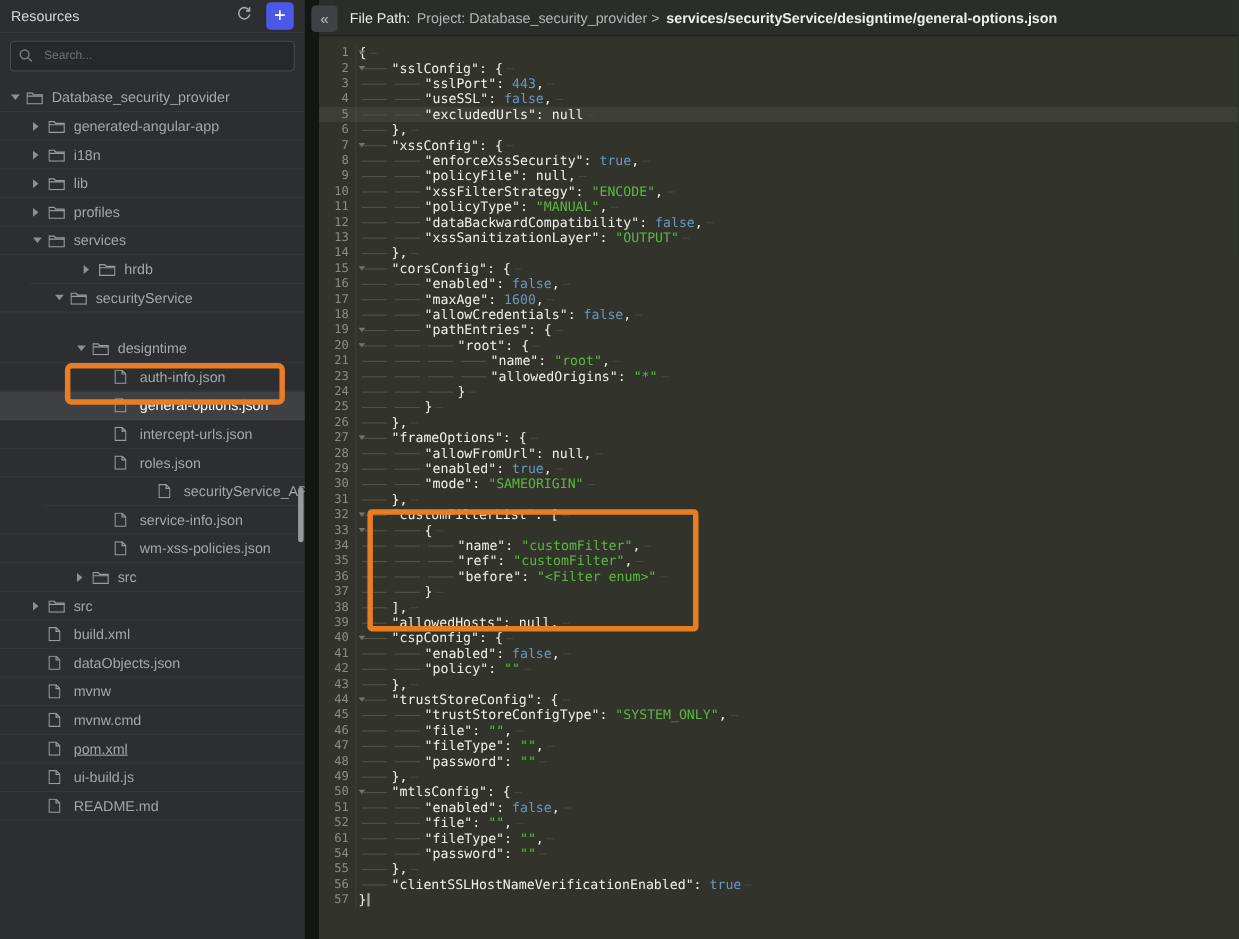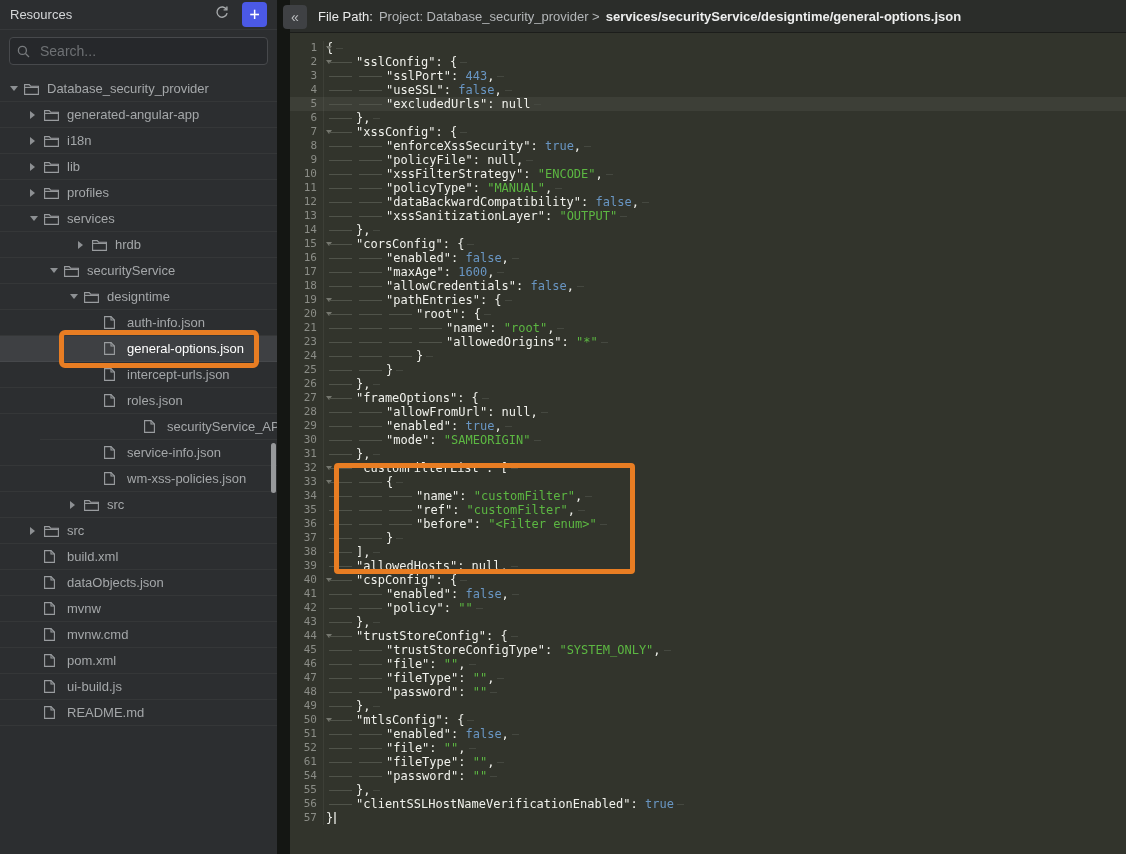--- a/index.html
+++ b/index.html
@@ -7,21 +7,21 @@
   body { display:flex; background:#2c2e30; font-family:"Liberation Sans", sans-serif; }
 
   
   .sidebar { width:277px; flex:none; background:#2c2e30; position:relative; display:flex; flex-direction:column; }
   .sb-header { height:30px; display:flex; align-items:center; padding:0 10px; border-bottom:1px solid rgba(255,255,255,0.05); }
   .sb-title { font-size:13px; color:#d5d7d9; }
   .sb-actions { margin-left:auto; display:flex; align-items:center; gap:9px; }
   .icon-btn { width:22px; height:22px; display:flex; align-items:center; justify-content:center; cursor:pointer; background:none; border:none; }
   .add-btn { width:25px; height:25px; border-radius:4px; background:#4b59e6; color:#fff; font-size:17px; line-height:1; display:flex; align-items:center; justify-content:center; border:none; cursor:pointer; font-family:"DejaVu Sans Mono", monospace; }
   .search-wrap { padding:7px 9px 11px; position:relative; }
-  .search-input { width:100%; height:28px; background:#26282b; border:1px solid #47494c; border-radius:4px; color:#c6c8ca; font-size:14px; padding:0 8px 0 30px; outline:none; }
+  .search-input { width:100%; height:28px; background:#26282b; border:1px solid #47494c; border-radius:4px; color:#c6c8ca; font-size:11px; padding:0 8px 0 30px; outline:none; }
   .search-input::placeholder { color:#6e7174; }
   .search-icon { position:absolute; left:17px; top:14px; pointer-events:none; }
   .tree { flex:1; overflow:hidden; font-size:13px; color:#a4a7a9; }
   .tree-row { height:26px; display:flex; align-items:center; border-bottom:1px solid rgba(255,255,255,0.045); cursor:pointer; white-space:nowrap; }
   .tree-row.selected { background:#3e4043; color:#ffffff; }
   .caret { width:14px; flex:none; display:flex; align-items:center; }
   .caret i { display:block; width:0; height:0; }
   .caret.exp i { border-left:4px solid transparent; border-right:4px solid transparent; border-top:5px solid #8d9093; }
   .caret.col i { border-top:4px solid transparent; border-bottom:4px solid transparent; border-left:5px solid #8d9093; }
   .t-icon { width:15px; flex:none; margin-right:8px; display:flex; align-items:center; }
@@ -151,21 +151,21 @@
           <i></i>
         </span>
         <span class="t-icon">
           <svg width="15" height="12" viewBox="0 0 15 12" fill="none" stroke="#9a9da0" stroke-width="1.1">
             <path d="M0.6 11.4 V1.6 h4.6 l1.4 1.6 h7.8 v8.2 z"></path>
             <path d="M0.6 4.4 h13.8"></path>
           </svg>
         </span>
         <span>services</span>
       </div>
-      <div class="tree-row" style="padding-left: 78px;">
+      <div class="tree-row" style="padding-left: 50px; margin-left: 26px;">
         <span class="caret col">
           <i></i>
         </span>
         <span class="t-icon">
           <svg width="15" height="12" viewBox="0 0 15 12" fill="none" stroke="#9a9da0" stroke-width="1.1">
             <path d="M0.6 11.4 V1.6 h4.6 l1.4 1.6 h7.8 v8.2 z"></path>
             <path d="M0.6 4.4 h13.8"></path>
           </svg>
         </span>
         <span>hrdb</span>
@@ -175,21 +175,21 @@
           <i></i>
         </span>
         <span class="t-icon">
           <svg width="15" height="12" viewBox="0 0 15 12" fill="none" stroke="#9a9da0" stroke-width="1.1">
             <path d="M0.6 11.4 V1.6 h4.6 l1.4 1.6 h7.8 v8.2 z"></path>
             <path d="M0.6 4.4 h13.8"></path>
           </svg>
         </span>
         <span>securityService</span>
       </div>
-      <div class="tree-row" style="padding-left: 70px;">
+      <div class="tree-row" style="padding-left: 70px; margin-top: 20px;">
         <span class="caret exp">
           <i></i>
         </span>
         <span class="t-icon">
           <svg width="15" height="12" viewBox="0 0 15 12" fill="none" stroke="#9a9da0" stroke-width="1.1">
             <path d="M0.6 11.4 V1.6 h4.6 l1.4 1.6 h7.8 v8.2 z"></path>
             <path d="M0.6 4.4 h13.8"></path>
           </svg>
         </span>
         <span>designtime</span>
@@ -321,21 +321,21 @@
       <div class="tree-row" style="padding-left: 30px;">
         <span class="caret"></span>
         <span class="t-icon">
           <svg width="11" height="13" viewBox="0 0 11 13" fill="none" stroke="#9a9da0" stroke-width="1.1">
             <path d="M0.6 0.6 h6.4 l3.4 3.4 v8.4 h-9.8 z"></path>
             <path d="M7 0.6 v3.4 h3.4"></path>
           </svg>
         </span>
         <span>mvnw.cmd</span>
       </div>
-      <div class="tree-row" style="padding-left: 30px;">
+      <div class="tree-row" style="padding-left: 30px; text-decoration: underline;">
         <span class="caret"></span>
         <span class="t-icon">
           <svg width="11" height="13" viewBox="0 0 11 13" fill="none" stroke="#9a9da0" stroke-width="1.1">
             <path d="M0.6 0.6 h6.4 l3.4 3.4 v8.4 h-9.8 z"></path>
             <path d="M7 0.6 v3.4 h3.4"></path>
           </svg>
         </span>
         <span>pom.xml</span>
       </div>
       <div class="tree-row" style="padding-left: 30px;">

